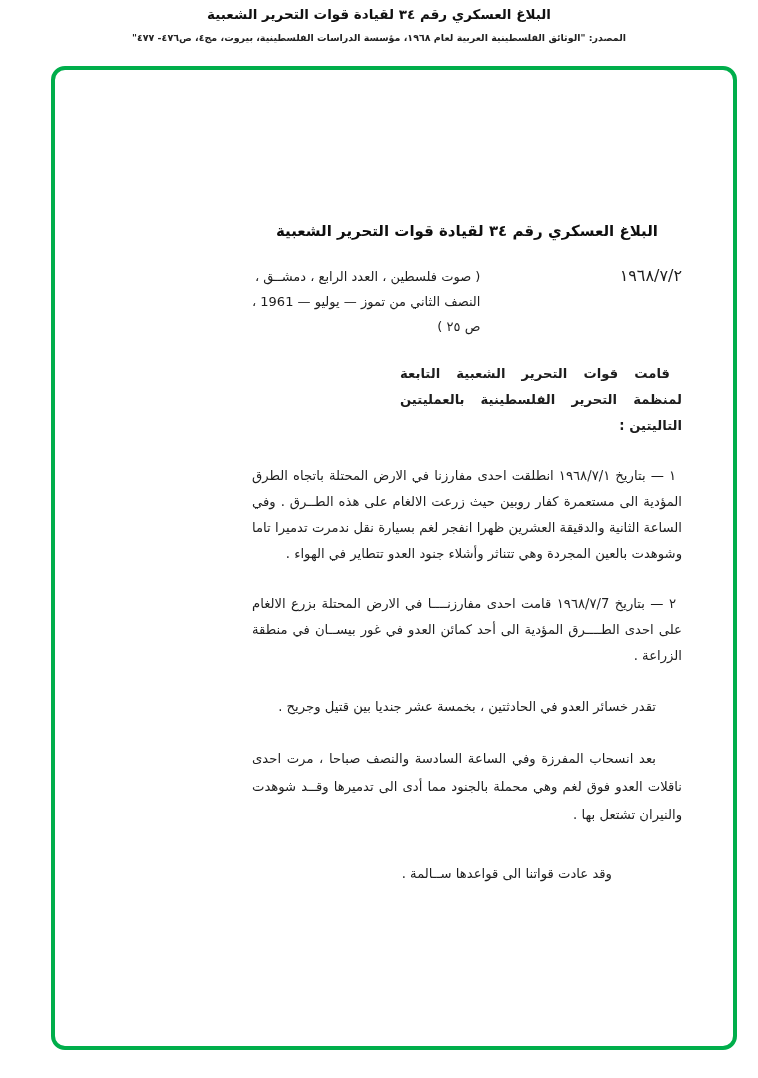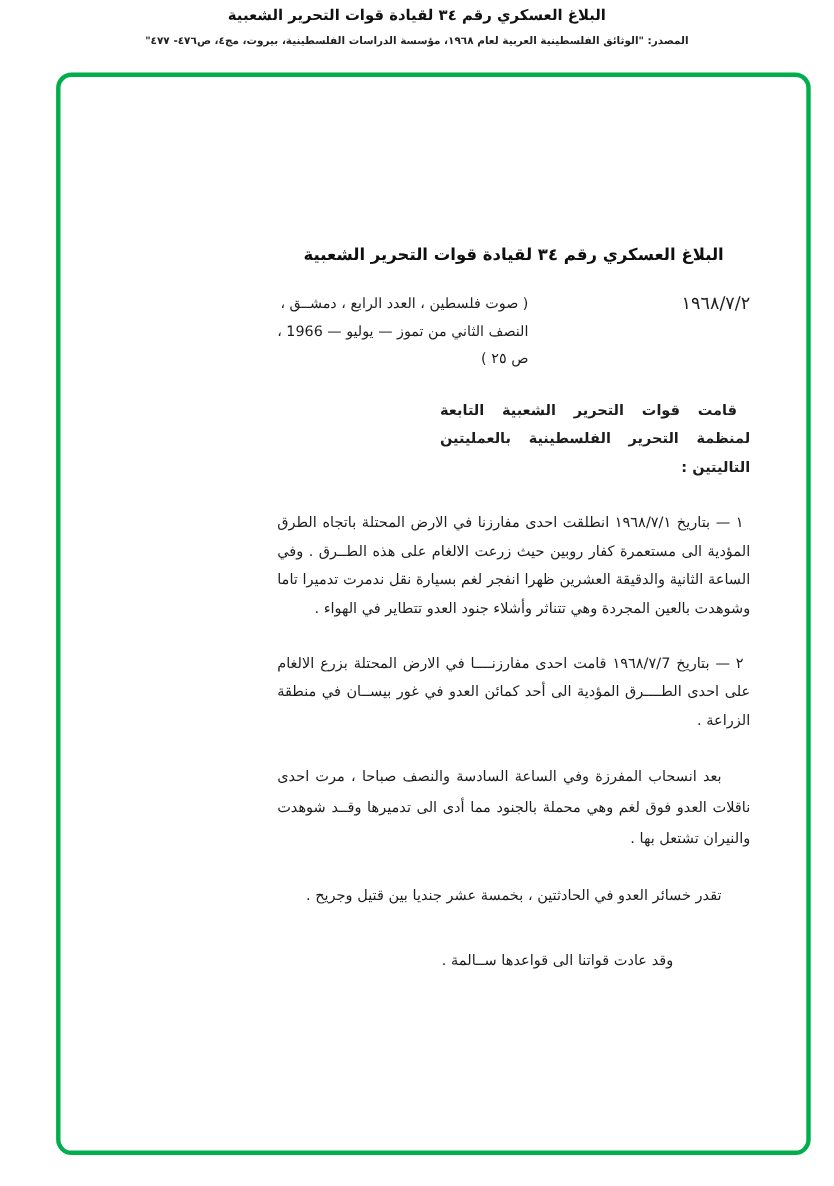--- a/index.html
+++ b/index.html
@@ -112,33 +112,33 @@
 
   <div class="frame">
     <div class="doc">
 
       <h2 class="doc-title">البلاغ العسكري رقم ٣٤ لقيادة قوات التحرير الشعبية</h2>
 
       <div class="meta-row">
         <div class="doc-date">١٩٦٨/٧/٢</div>
         <div class="citation">
           <div class="cit-line">( صوت فلسطين ، العدد الرابع ، دمشــق ،</div>
-          <div class="cit-line">النصف الثاني من تموز — يوليو — 1966 ،</div>
+          <div class="cit-line">النصف الثاني من تموز — يوليو — 1961 ،</div>
           <div class="cit-line">ص ٢٥ )</div>
         </div>
       </div>
 
       <p class="intro">قامت قوات التحرير الشعبية التابعة لمنظمة التحرير الفلسطينية بالعمليتين التاليتين :</p>
 
       <p class="body-p item-p">١ — بتاريخ ١٩٦٨/٧/١ انطلقت احدى مفارزنا في الارض المحتلة باتجاه الطرق المؤدية الى مستعمرة كفار روبين حيث زرعت الالغام على هذه الطــرق . وفي الساعة الثانية والدقيقة العشرين ظهرا انفجر لغم بسيارة نقل ندمرت تدميرا تاما وشوهدت بالعين المجردة وهي تتناثر وأشلاء جنود العدو تتطاير في الهواء .</p>
 
       <p class="body-p item-p">٢ — بتاريخ ١٩٦٨/٧/7 قامت احدى مفارزنــــا في الارض المحتلة بزرع الالغام على احدى الطــــرق المؤدية الى أحد كمائن العدو في غور بيســان في منطقة الزراعة .</p>
 
+      <p class="body-p plain-p">تقدر خسائر العدو في الحادثتين ، بخمسة عشر جنديا بين قتيل وجريح .</p>
+
       <p class="body-p plain-p">بعد انسحاب المفرزة وفي الساعة السادسة والنصف صباحا ، مرت احدى ناقلات العدو فوق لغم وهي محملة بالجنود مما أدى الى تدميرها وقــد شوهدت والنيران تشتعل بها .</p>
-
-      <p class="body-p plain-p">تقدر خسائر العدو في الحادثتين ، بخمسة عشر جنديا بين قتيل وجريح .</p>
 
       <p class="body-p closing">وقد عادت قواتنا الى قواعدها ســالمة .</p>
 
     </div>
   </div>
 
 </div>
 
 </body></html>

